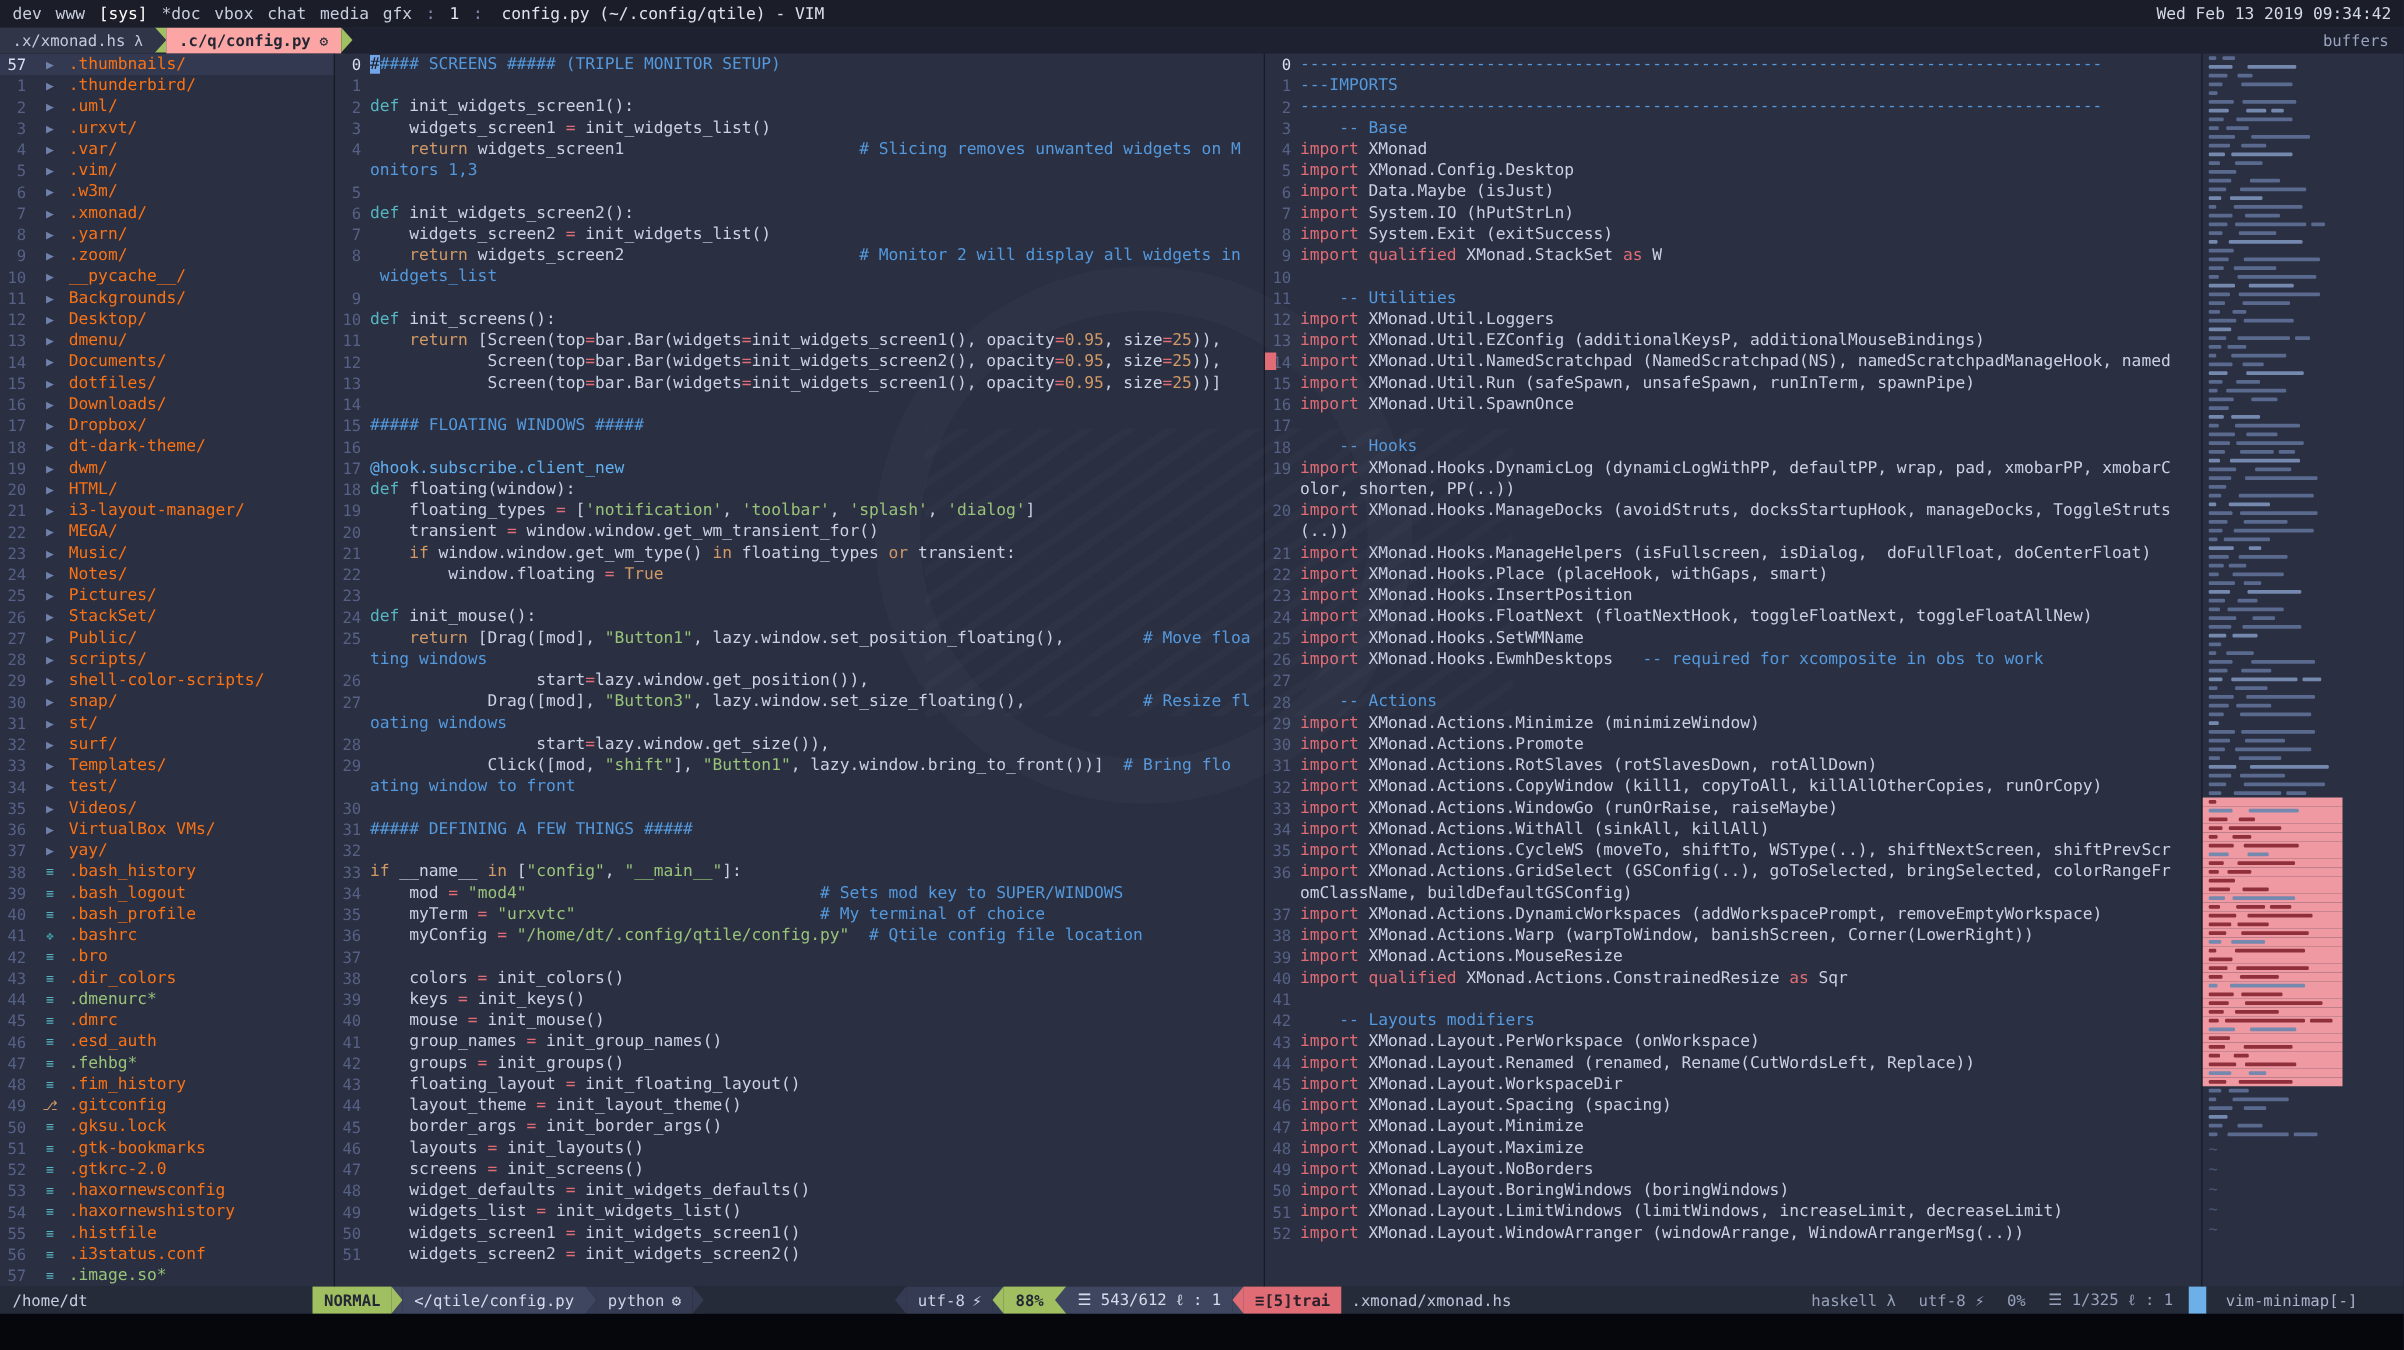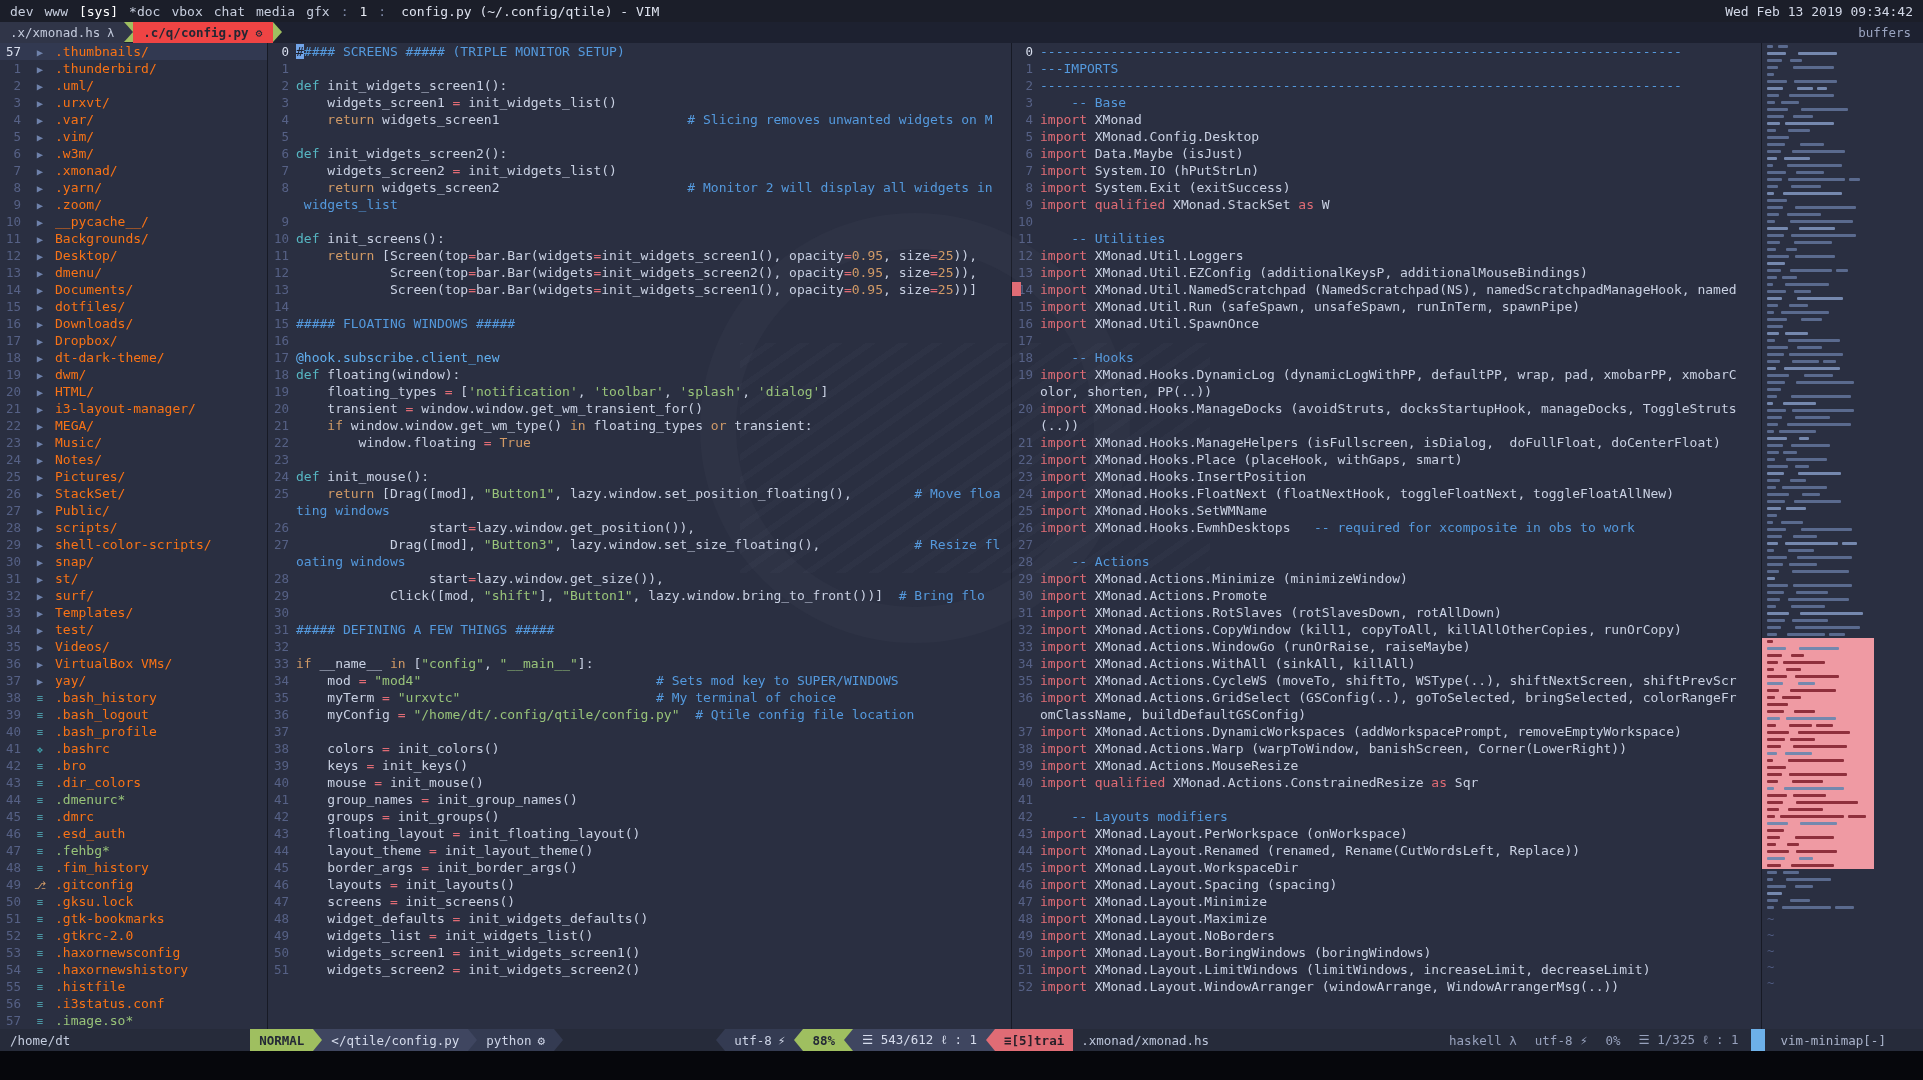--- a/index.html
+++ b/index.html
@@ -13,21 +13,21 @@
   .ws.current{color:#ffffff;font-weight:normal;}
   .tb-sep{color:#7d88a6;}
   .tb-num{color:#e9ecf4;}
   .tb-title{color:#dde2ee;margin-left:4px;}
   .tb-clock{color:#d3d9e8;}
 
   
   .tabline{height:21px;background:#1d2130;display:flex;align-items:stretch;font-size:12.5px;overflow:hidden;}
   .tab{display:flex;align-items:center;padding:0 10px;gap:7px;white-space:pre;}
   .tab-inactive{background:#303548;color:#c3cadc;}
-  .tab-active{background:#ef4444;color:#232733;font-weight:bold;}
+  .tab-active{background:#fca5a5;color:#232733;font-weight:bold;}
   .tico{font-size:11.5px;}
   .buffers{margin-left:auto;display:flex;align-items:center;padding:0 12px;color:#9aa4c0;}
   .spacer{flex:1;}
 
   
   .arr{width:0;height:0;flex:none;border-top:11px solid transparent;border-bottom:11px solid transparent;}
   .aR{border-left:9px solid transparent;}
   .aL{border-right:9px solid transparent;}
   .tabline .arr{border-top-width:10.5px;border-bottom-width:10.5px;}
   .tA{border-left-color:#303548;background:#9fbf60;}
@@ -208,20 +208,21 @@
           <div class="trow"><span class="ln">57</span><span class="ticon ti-file">≡</span><span class="tlabel exec">.image.so*</span></div>
         </div>
     </div>
     <div class="pane pypane">
       <div>
           <div class="crow"><span class="ln lncur">0</span><span class="codetext"><span class="tk-cur">#</span><span class="tk-c">#### SCREENS ##### (TRIPLE MONITOR SETUP)</span></span></div>
           <div class="crow"><span class="ln">1</span><span class="codetext"></span></div>
           <div class="crow"><span class="ln">2</span><span class="codetext"><span class="tk-d">def</span><span class="tk-t"> init_widgets_screen1():</span></span></div>
           <div class="crow"><span class="ln">3</span><span class="codetext"><span class="tk-t">    widgets_screen1 </span><span class="tk-o">=</span><span class="tk-t"> init_widgets_list()</span></span></div>
           <div class="crow"><span class="ln">4</span><span class="codetext"><span class="tk-t">    </span><span class="tk-k">return</span><span class="tk-t"> widgets_screen1</span><span class="tk-t">                        </span><span class="tk-c"># Slicing removes unwanted widgets on M</span></span></div>
+          <div class="crow"><span class="ln"></span><span class="codetext"><span class="tk-c">onitors 1,3</span></span></div>
           <div class="crow"><span class="ln">5</span><span class="codetext"></span></div>
           <div class="crow"><span class="ln">6</span><span class="codetext"><span class="tk-d">def</span><span class="tk-t"> init_widgets_screen2():</span></span></div>
           <div class="crow"><span class="ln">7</span><span class="codetext"><span class="tk-t">    widgets_screen2 </span><span class="tk-o">=</span><span class="tk-t"> init_widgets_list()</span></span></div>
           <div class="crow"><span class="ln">8</span><span class="codetext"><span class="tk-t">    </span><span class="tk-k">return</span><span class="tk-t"> widgets_screen2</span><span class="tk-t">                        </span><span class="tk-c"># Monitor 2 will display all widgets in</span></span></div>
           <div class="crow"><span class="ln"></span><span class="codetext"><span class="tk-c"> widgets_list</span></span></div>
           <div class="crow"><span class="ln">9</span><span class="codetext"></span></div>
           <div class="crow"><span class="ln">10</span><span class="codetext"><span class="tk-d">def</span><span class="tk-t"> init_screens():</span></span></div>
           <div class="crow"><span class="ln">11</span><span class="codetext"><span class="tk-t">    </span><span class="tk-k">return</span><span class="tk-t"> [Screen(top</span><span class="tk-o">=</span><span class="tk-t">bar.Bar(widgets</span><span class="tk-o">=</span><span class="tk-t">init_widgets_screen1(), opacity</span><span class="tk-o">=</span><span class="tk-n">0.95</span><span class="tk-t">, size</span><span class="tk-o">=</span><span class="tk-n">25</span><span class="tk-t">)),</span></span></div>
           <div class="crow"><span class="ln">12</span><span class="codetext"><span class="tk-t">            Screen(top</span><span class="tk-o">=</span><span class="tk-t">bar.Bar(widgets</span><span class="tk-o">=</span><span class="tk-t">init_widgets_screen2(), opacity</span><span class="tk-o">=</span><span class="tk-n">0.95</span><span class="tk-t">, size</span><span class="tk-o">=</span><span class="tk-n">25</span><span class="tk-t">)),</span></span></div>
           <div class="crow"><span class="ln">13</span><span class="codetext"><span class="tk-t">            Screen(top</span><span class="tk-o">=</span><span class="tk-t">bar.Bar(widgets</span><span class="tk-o">=</span><span class="tk-t">init_widgets_screen1(), opacity</span><span class="tk-o">=</span><span class="tk-n">0.95</span><span class="tk-t">, size</span><span class="tk-o">=</span><span class="tk-n">25</span><span class="tk-t">))]</span></span></div>
@@ -236,20 +237,21 @@
           <div class="crow"><span class="ln">22</span><span class="codetext"><span class="tk-t">        window.floating </span><span class="tk-o">=</span><span class="tk-t"> </span><span class="tk-n">True</span></span></div>
           <div class="crow"><span class="ln">23</span><span class="codetext"></span></div>
           <div class="crow"><span class="ln">24</span><span class="codetext"><span class="tk-d">def</span><span class="tk-t"> init_mouse():</span></span></div>
           <div class="crow"><span class="ln">25</span><span class="codetext"><span class="tk-t">    </span><span class="tk-k">return</span><span class="tk-t"> [Drag([mod], </span><span class="tk-s">"Button1"</span><span class="tk-t">, lazy.window.set_position_floating(),</span><span class="tk-t">        </span><span class="tk-c"># Move floa</span></span></div>
           <div class="crow"><span class="ln"></span><span class="codetext"><span class="tk-c">ting windows</span></span></div>
           <div class="crow"><span class="ln">26</span><span class="codetext"><span class="tk-t">                 start</span><span class="tk-o">=</span><span class="tk-t">lazy.window.get_position()),</span></span></div>
           <div class="crow"><span class="ln">27</span><span class="codetext"><span class="tk-t">            Drag([mod], </span><span class="tk-s">"Button3"</span><span class="tk-t">, lazy.window.set_size_floating(),</span><span class="tk-t">            </span><span class="tk-c"># Resize fl</span></span></div>
           <div class="crow"><span class="ln"></span><span class="codetext"><span class="tk-c">oating windows</span></span></div>
           <div class="crow"><span class="ln">28</span><span class="codetext"><span class="tk-t">                 start</span><span class="tk-o">=</span><span class="tk-t">lazy.window.get_size()),</span></span></div>
           <div class="crow"><span class="ln">29</span><span class="codetext"><span class="tk-t">            Click([mod, </span><span class="tk-s">"shift"</span><span class="tk-t">], </span><span class="tk-s">"Button1"</span><span class="tk-t">, lazy.window.bring_to_front())]</span><span class="tk-t">  </span><span class="tk-c"># Bring flo</span></span></div>
+          <div class="crow"><span class="ln"></span><span class="codetext"><span class="tk-c">ating window to front</span></span></div>
           <div class="crow"><span class="ln">30</span><span class="codetext"></span></div>
           <div class="crow"><span class="ln">31</span><span class="codetext"><span class="tk-c">##### DEFINING A FEW THINGS #####</span></span></div>
           <div class="crow"><span class="ln">32</span><span class="codetext"></span></div>
           <div class="crow"><span class="ln">33</span><span class="codetext"><span class="tk-k">if</span><span class="tk-t"> __name__ </span><span class="tk-k">in</span><span class="tk-t"> [</span><span class="tk-s">"config"</span><span class="tk-t">, </span><span class="tk-s">"__main__"</span><span class="tk-t">]:</span></span></div>
           <div class="crow"><span class="ln">34</span><span class="codetext"><span class="tk-t">    mod </span><span class="tk-o">=</span><span class="tk-t"> </span><span class="tk-s">"mod4"</span><span class="tk-t">                              </span><span class="tk-c"># Sets mod key to SUPER/WINDOWS</span></span></div>
           <div class="crow"><span class="ln">35</span><span class="codetext"><span class="tk-t">    myTerm </span><span class="tk-o">=</span><span class="tk-t"> </span><span class="tk-s">"urxvtc"</span><span class="tk-t">                         </span><span class="tk-c"># My terminal of choice</span></span></div>
           <div class="crow"><span class="ln">36</span><span class="codetext"><span class="tk-t">    myConfig </span><span class="tk-o">=</span><span class="tk-t"> </span><span class="tk-s">"/home/dt/.config/qtile/config.py"</span><span class="tk-t">  </span><span class="tk-c"># Qtile config file location</span></span></div>
           <div class="crow"><span class="ln">37</span><span class="codetext"></span></div>
           <div class="crow"><span class="ln">38</span><span class="codetext"><span class="tk-t">    colors </span><span class="tk-o">=</span><span class="tk-t"> init_colors()</span></span></div>
           <div class="crow"><span class="ln">39</span><span class="codetext"><span class="tk-t">    keys </span><span class="tk-o">=</span><span class="tk-t"> init_keys()</span></span></div>

